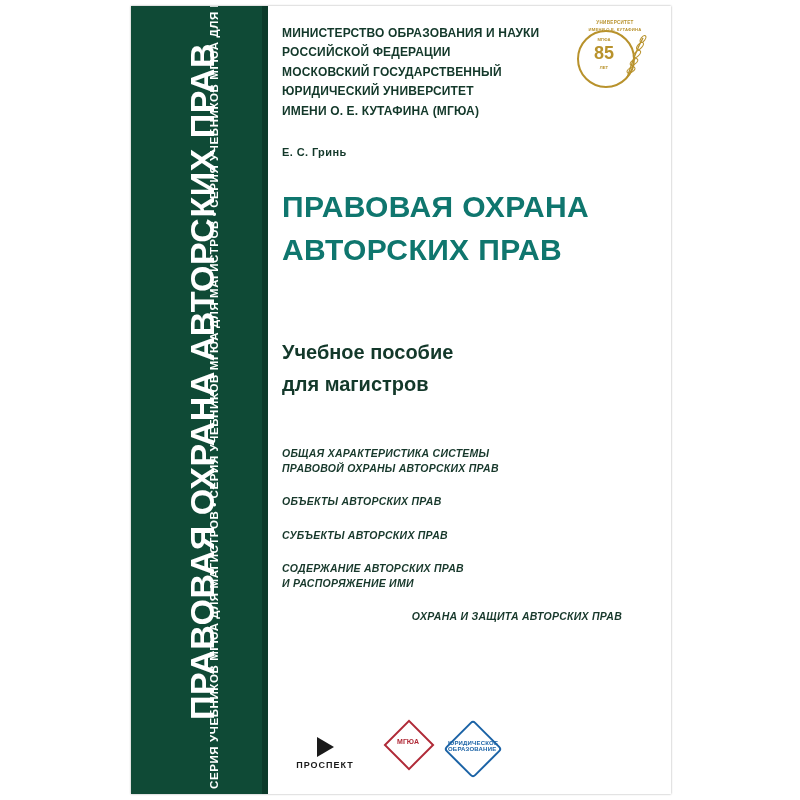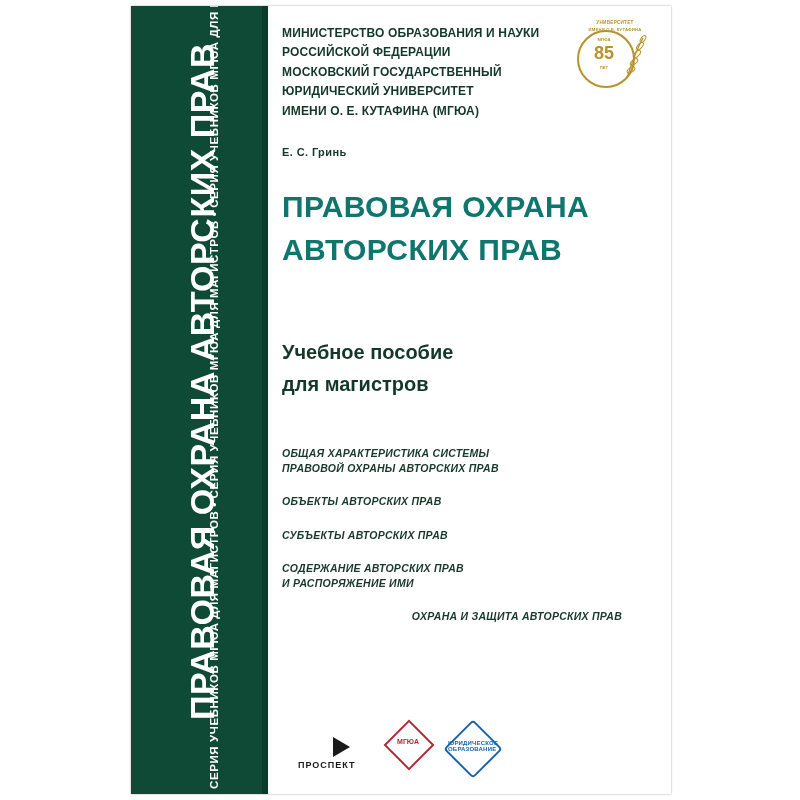--- a/index.html
+++ b/index.html
@@ -221,23 +221,24 @@
   
   .logos {
     position: absolute;
     left: 14px;
     bottom: 18px;
     width: 380px;
     height: 56px;
   }
   .logo-prospekt {
     position: absolute;
-    left: 16px;
+    left: 0;
     bottom: 6px;
     width: 86px;
+    text-align: center;
   }
   .logo-prospekt .pro-mark {
     display: block;
     margin: 0 auto 3px auto;
     width: 0;
     height: 0;
     border-left: 17px solid #1a1a1a;
     border-top: 10px solid transparent;
     border-bottom: 10px solid transparent;
   }

